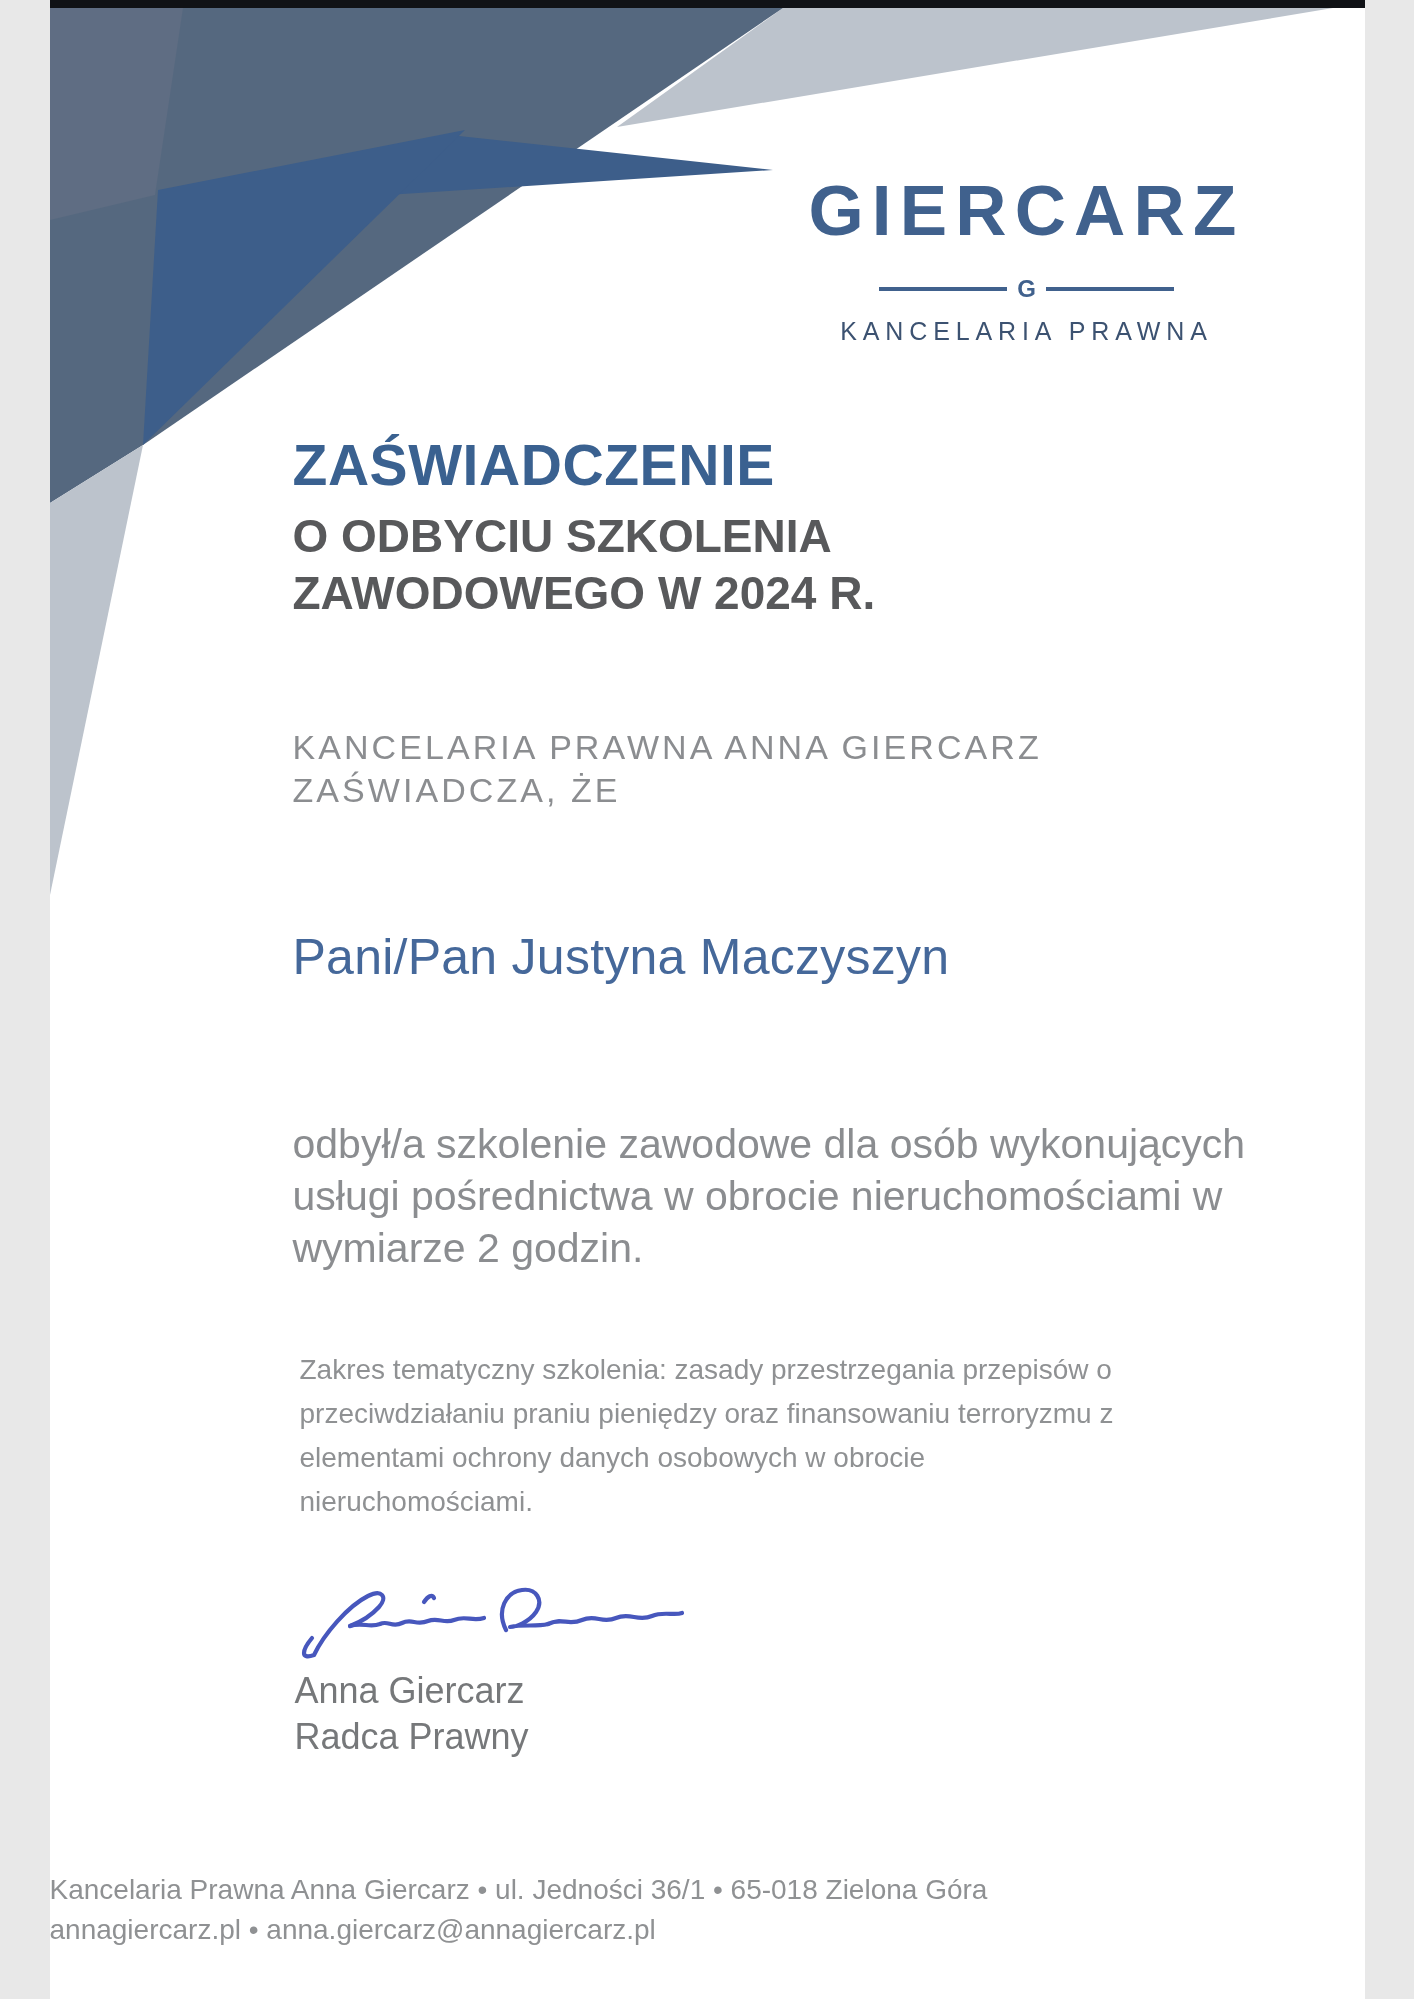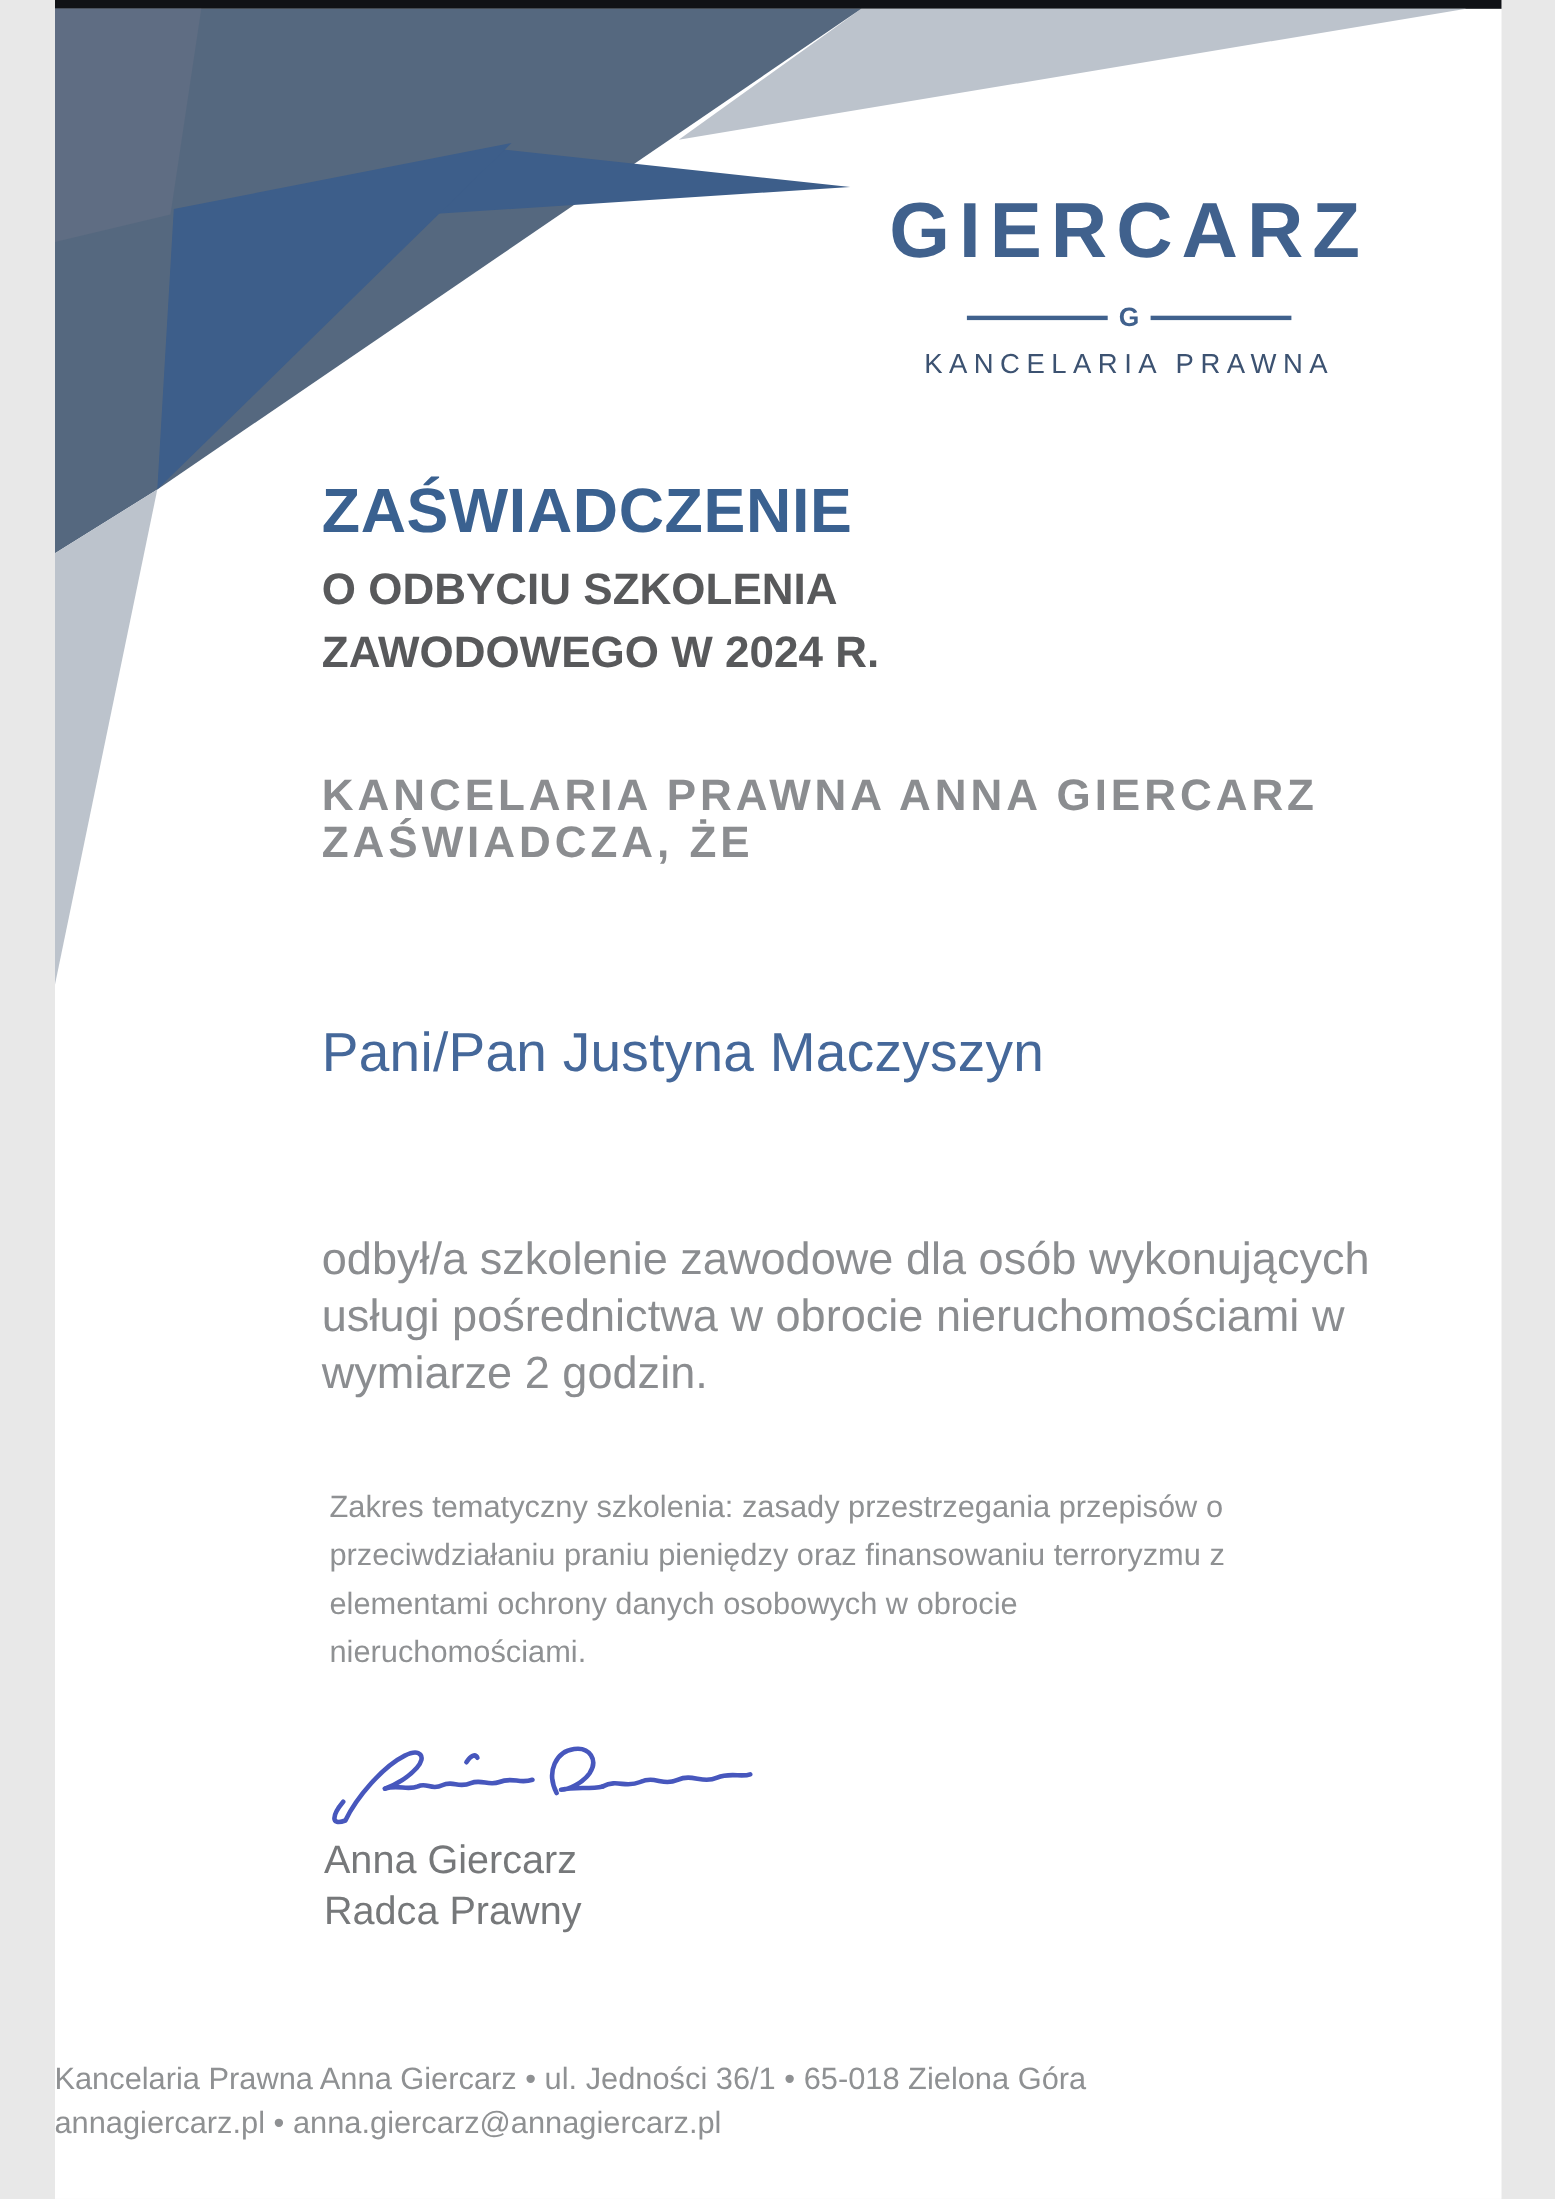--- a/index.html
+++ b/index.html
@@ -34,28 +34,28 @@
   }
 
   
   .cert-title{
     left:243px;top:432px;
     font-size:57px;font-weight:800;letter-spacing:0.01em;
     color:var(--c-title-blue,#3a6190);
   }
   .cert-subtitle{
     left:243px;top:508px;
-    font-size:40px;font-weight:700;line-height:57px;
+    font-size:46px;font-weight:700;line-height:57px;
     color:var(--c-subtitle-gray,#58595b);
   }
 
   
   .issuer{
-    left:243px;top:702px;
-    font-size:40px;font-weight:700;letter-spacing:0.09em;line-height:43px;
+    left:243px;top:726px;
+    font-size:34px;font-weight:400;letter-spacing:0.09em;line-height:43px;
     color:var(--c-body-gray,#8b8d90);
   }
 
   
   .recipient{
     left:243px;top:928px;
     font-size:50px;font-weight:400;letter-spacing:0.005em;
     color:var(--c-name-blue,#45689a);white-space:nowrap;
   }
 

